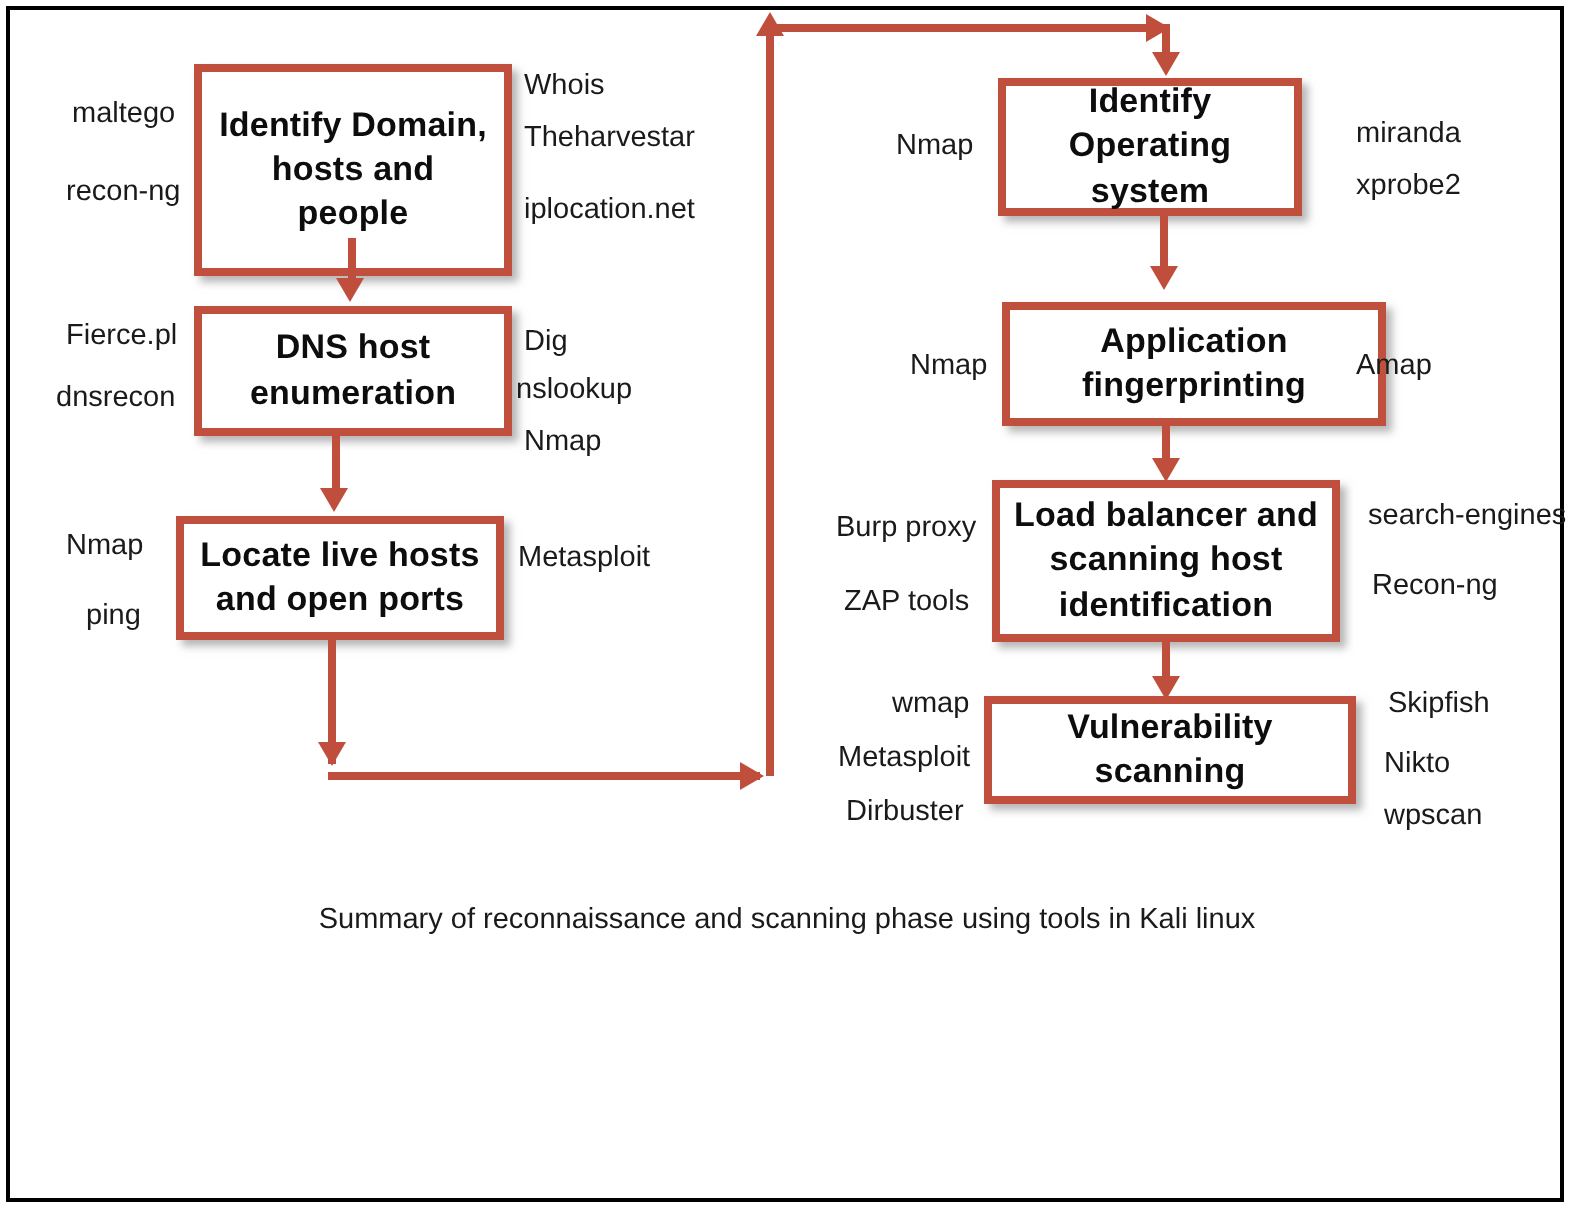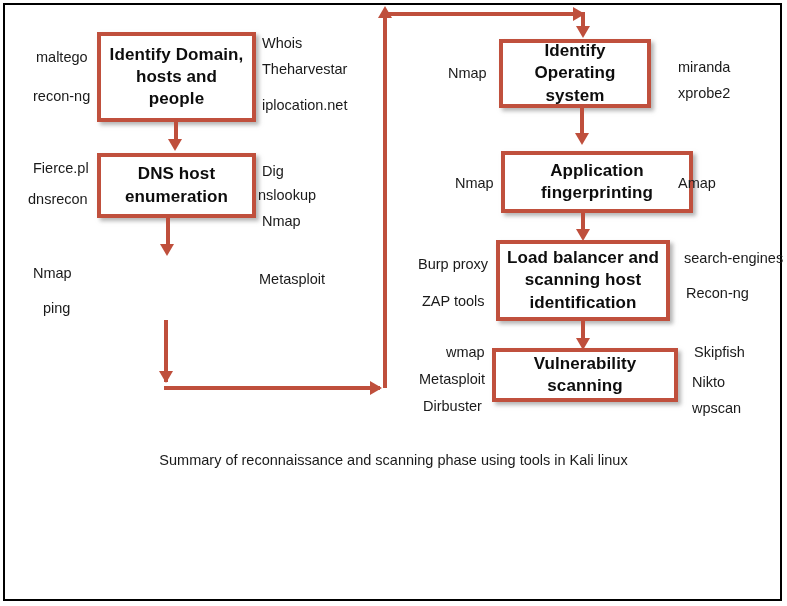--- a/index.html
+++ b/index.html
@@ -101,28 +101,31 @@
     color: #1a1a1a;
   }
 </style>
 </head>
 <body>
 
 <div id="canvas">
 
   <div id="frame"></div>
 
-  <div class="box" style="left:97px; top:32px; width:159px; height:90px; font-size:17px;">
+  <div class="box" style="left:97px; top:32px; width:159px; height:106px; font-size:17px;">
     <span class="txt">Identify Domain, hosts and people</span>
   </div>
 
   <div class="box" style="left:97px; top:153px; width:159px; height:65px; font-size:17px;">
     <span class="txt">DNS host enumeration</span>
   </div>
 
+  <div class="box" style="left:88px; top:258px; width:164px; height:62px; font-size:17px;">
+    <span class="txt">Locate live hosts and open ports</span>
+  </div>
 
   <div class="box" style="left:499px; top:39px; width:152px; height:69px; font-size:17px;">
     <span class="txt">Identify Operating system</span>
   </div>
 
   <div class="box" style="left:501px; top:151px; width:192px; height:62px; font-size:17px;">
     <span class="txt">Application fingerprinting</span>
   </div>
 
   <div class="box" style="left:496px; top:240px; width:174px; height:81px; font-size:17px;">

